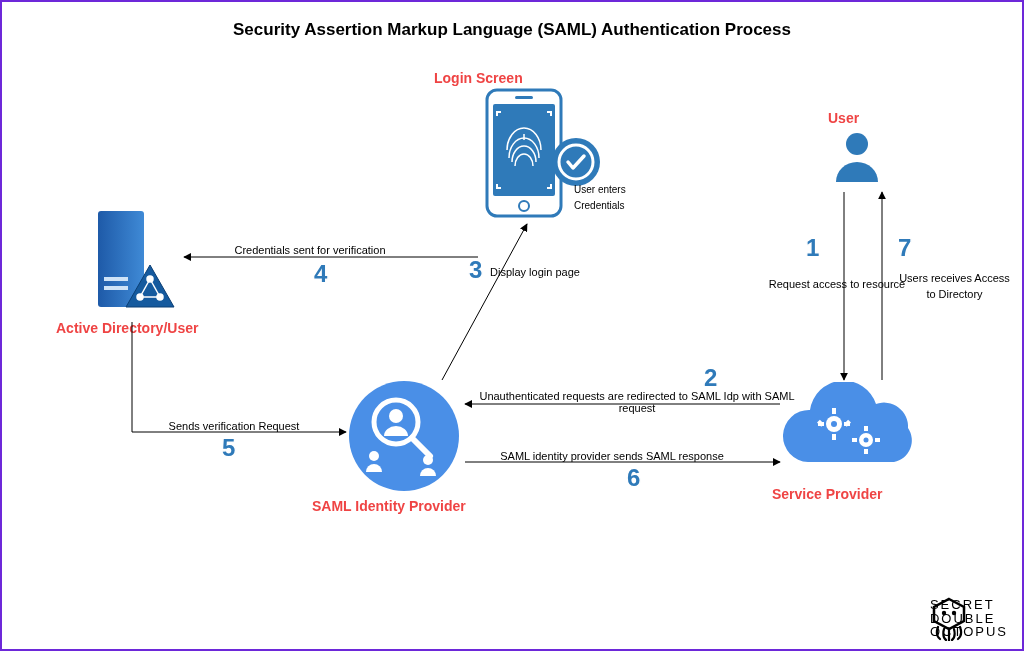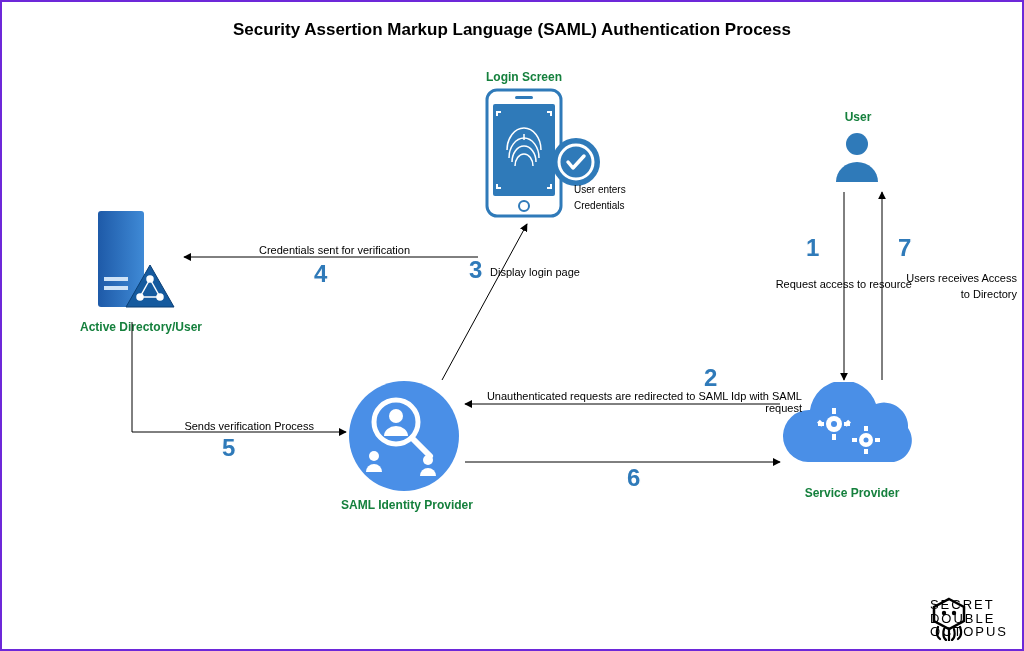--- a/index.html
+++ b/index.html
@@ -1,19 +1,19 @@
 <!DOCTYPE html>
 <html><head>
 <meta charset="utf-8">
 <style>
   html,body{margin:0;padding:0;font-family:Arial,Helvetica,sans-serif;background:#fff}
   .frame{position:relative;width:1024px;height:651px;box-sizing:border-box;border:2px solid #6d28d9}
   .title{position:absolute;top:18px;left:0;right:0;text-align:center;font-weight:bold;font-size:17px;color:#000}
-  .node-label{position:absolute;font-weight:bold;font-size:12px;text-align:center;color:#15803d}
-  .step-label{position:absolute;font-size:11px;color:#000;text-align:right}
+  .node-label{position:absolute;font-weight:bold;font-size:14px;text-align:left;color:#ef4444}
+  .step-label{position:absolute;font-size:11px;color:#000;text-align:center}
   .step-num{position:absolute;font-size:24px;font-weight:bold;color:#2f7ab9;
     text-shadow:-1px -1px 0 #fff,1px -1px 0 #fff,-1px 1px 0 #fff,1px 1px 0 #fff,0 0 1px #03335c}
   .small-note{position:absolute;font-size:10px;color:#000;}
   .brand{position:absolute;right:14px;bottom:10px;display:flex;align-items:center;gap:6px}
   .brand-txt{font-size:13px;line-height:1.05;letter-spacing:2px;color:#000}
   .brand-txt .thin{font-weight:300}
   svg{position:absolute}
 </style>
 </head>
 <body>
@@ -151,21 +151,22 @@
   <div class="step-num" style="top:254px;left:467px">3</div>
   <div class="step-num" style="top:258px;left:312px">4</div>
   <div class="step-num" style="top:432px;left:220px">5</div>
   <div class="step-num" style="top:462px;left:625px">6</div>
   <div class="step-num" style="top:232px;left:896px">7</div>
 
   <div class="step-label" style="top:276px;left:760px;width:150px">Request access to resource</div>
   <div class="step-label" style="top:388px;left:470px;width:330px">Unauthenticated requests are redirected to SAML Idp with SAML request</div>
   <div class="step-label" style="top:264px;left:488px;width:110px;text-align:left">Display login page</div>
   <div class="step-label" style="top:242px;left:208px;width:200px">Credentials sent for verification</div>
-  <div class="step-label" style="top:418px;left:152px;width:160px">Sends verification Process</div>
+  <div class="step-label" style="top:418px;left:152px;width:160px">Sends verification Request</div>
+  <div class="step-label" style="top:448px;left:480px;width:260px">SAML identity provider sends SAML response</div>
   <div class="step-label" style="top:270px;left:890px;width:125px">Users receives Access</div>
   <div class="step-label" style="top:286px;left:890px;width:125px">to Directory</div>
 
   <div class="brand">
     <svg width="38" height="44">
       <polygon points="19,2 34,10 34,24 19,32 4,24 4,10" fill="none" stroke="#000" stroke-width="2.5"></polygon>
       <circle cx="14" cy="16" r="2.2" fill="#000"></circle>
         <circle cx="24" cy="16" r="2.2" fill="#000"></circle>
       <path d="M8 30 q-3 8 2 12 M14 32 q-2 8 2 11 M19 33 q0 8 0 11 M24 32 q2 8 -2 11 M30 30 q3 8 -2 12" stroke="#000" stroke-width="2.2" fill="none" stroke-linecap="round"></path>
     </svg>

